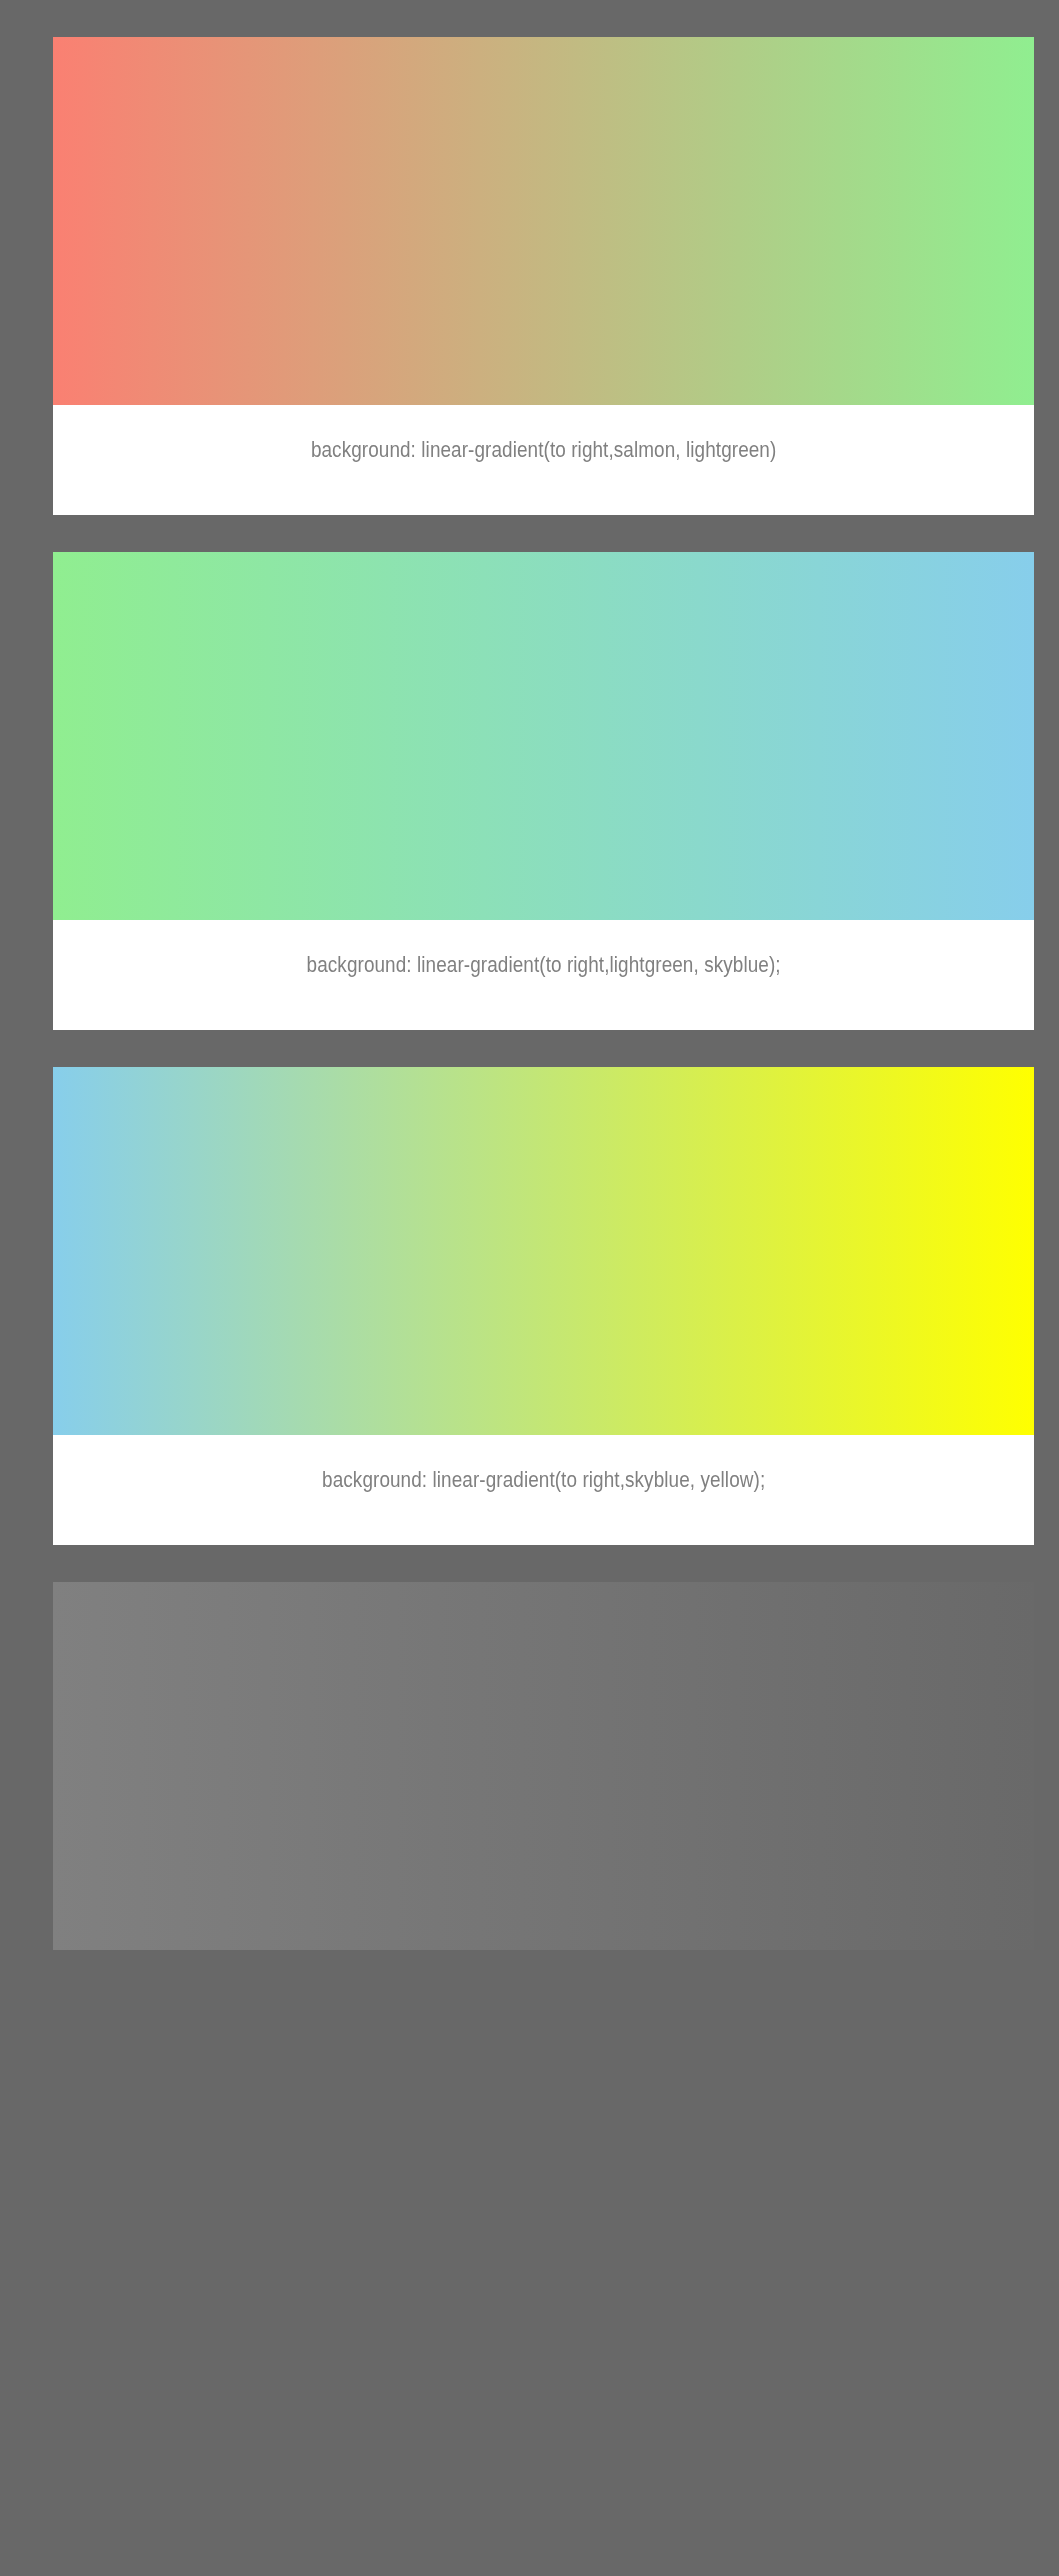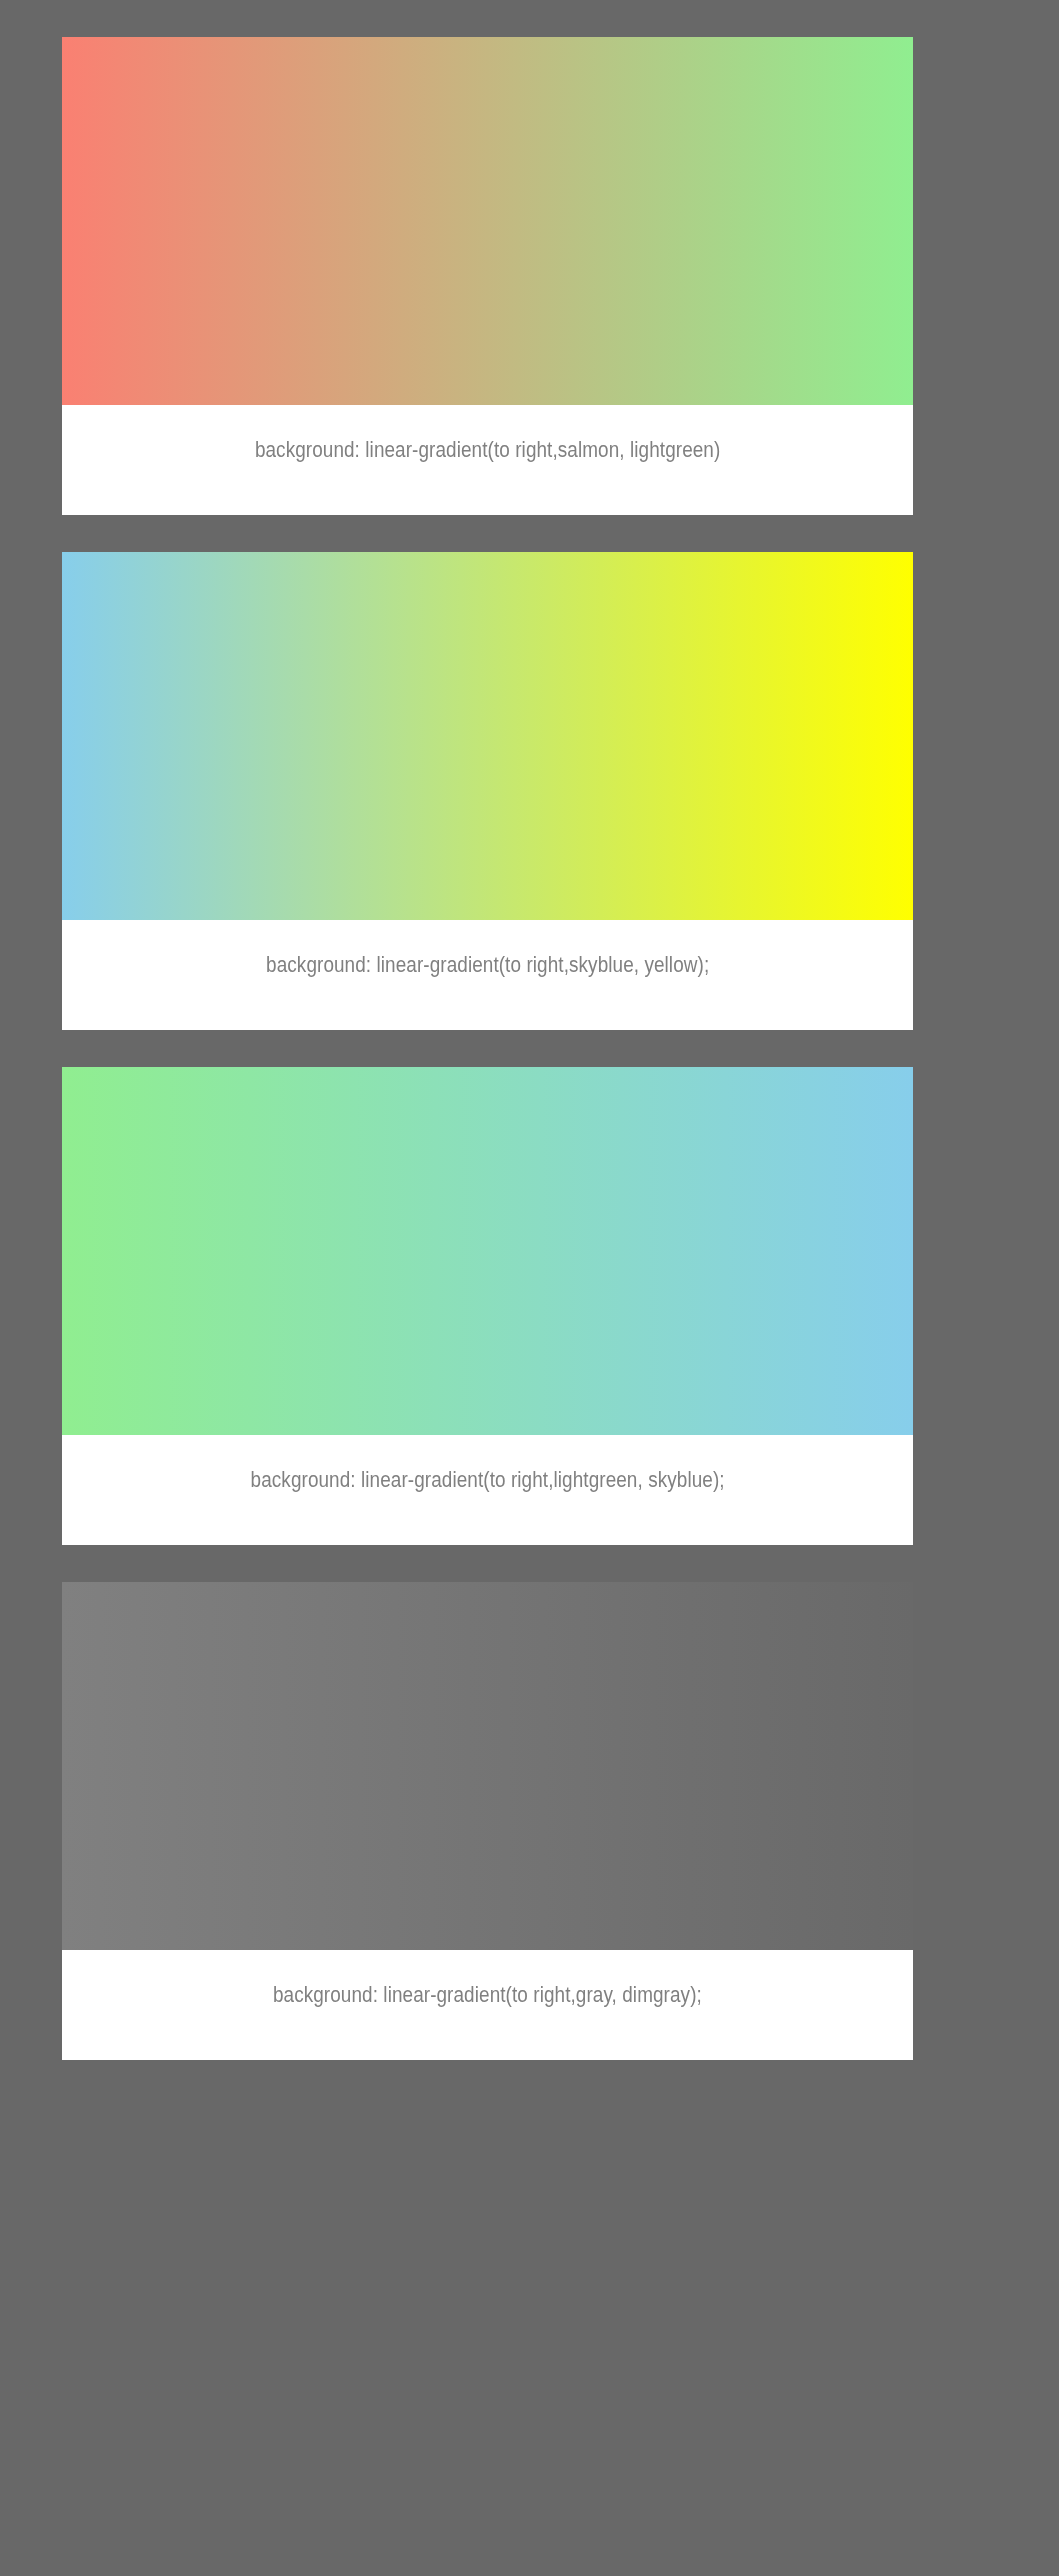--- a/index.html
+++ b/index.html
@@ -13,23 +13,23 @@
     background: #686868;
     font-family: "Liberation Sans", "DejaVu Sans", sans-serif;
     -webkit-font-smoothing: antialiased;
   }
   #page-root {
     width: 1060px;
     box-sizing: border-box;
     padding: 37px 53px 0 53px;
   }
   .gradient-card {
-    width: 851px;
+    width: 981px;
     background: #ffffff;
-    margin: 0 0 37px 9px;
+    margin: 0 0 37px 0;
     overflow: hidden;
   }
   .gradient-card:last-child {
     margin-bottom: 0;
   }
   .gradient-swatch {
     width: 100%;
     height: 368px;
     display: block;
   }
@@ -62,35 +62,32 @@
 <div id="page-root">
 
   <div class="gradient-card">
     <div class="gradient-swatch" style="background: linear-gradient(to right, rgb(250, 128, 114), rgb(144, 238, 144));"></div>
     <div class="caption-band">
       <span class="caption-text">background: linear-gradient(to right,salmon, lightgreen)</span>
     </div>
   </div>
 
   <div class="gradient-card">
+    <div class="gradient-swatch" style="background: linear-gradient(to right, rgb(144, 238, 144), rgb(135, 206, 235));"></div>
+    <div class="caption-band">
+      <span class="caption-text">background: linear-gradient(to right,lightgreen, skyblue);</span>
+    </div>
+  </div>
+
+  <div class="gradient-card">
     <div class="gradient-swatch" style="background: linear-gradient(to right, rgb(135, 206, 235), rgb(255, 255, 0));"></div>
     <div class="caption-band">
       <span class="caption-text">background: linear-gradient(to right,skyblue, yellow);</span>
     </div>
   </div>
 
-  <div class="gradient-card">
-    <div class="gradient-swatch" style="background: linear-gradient(to right, rgb(144, 238, 144), rgb(135, 206, 235));"></div>
-    <div class="caption-band">
-      <span class="caption-text">background: linear-gradient(to right,lightgreen, skyblue);</span>
-    </div>
-  </div>
-
 
   <div class="gradient-card">
     <div class="gradient-swatch" style="background: linear-gradient(to right, rgb(128, 128, 128), rgb(105, 105, 105));"></div>
-    <div class="caption-band">
-      <span class="caption-text">background: linear-gradient(to right,gray, dimgray);</span>
-    </div>
   </div>
 
 </div>
 
 
 </body></html>

